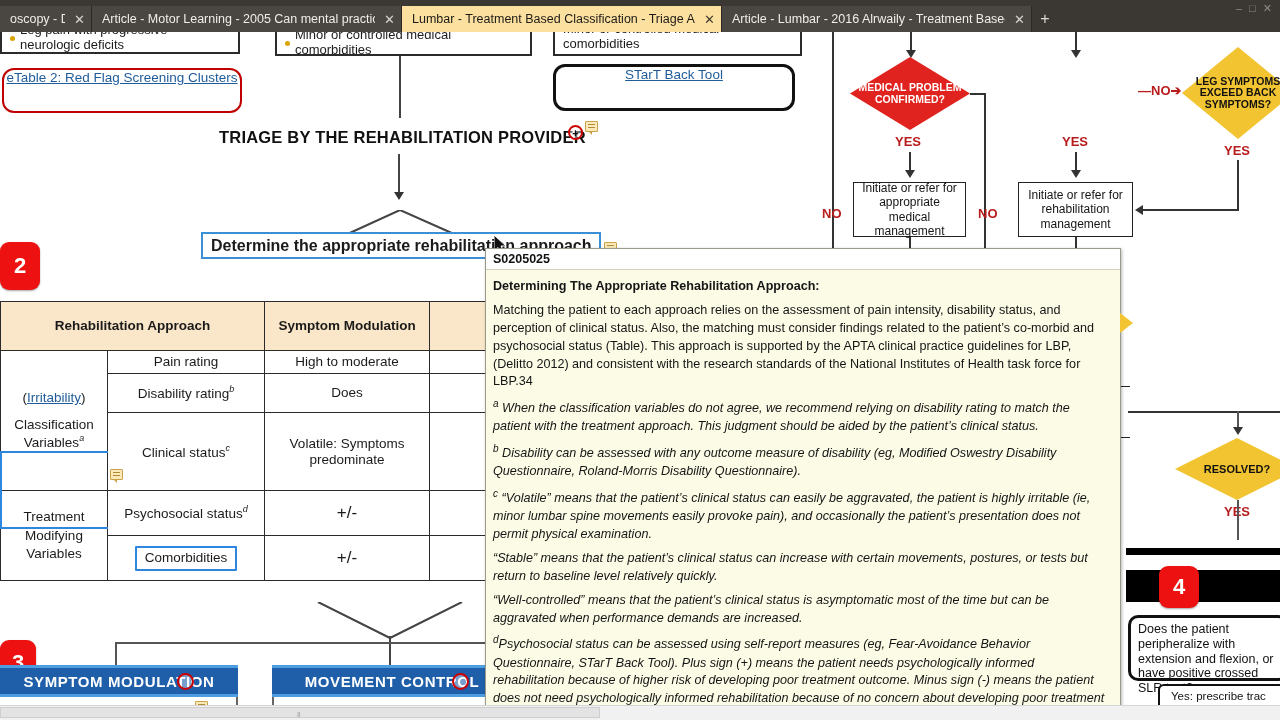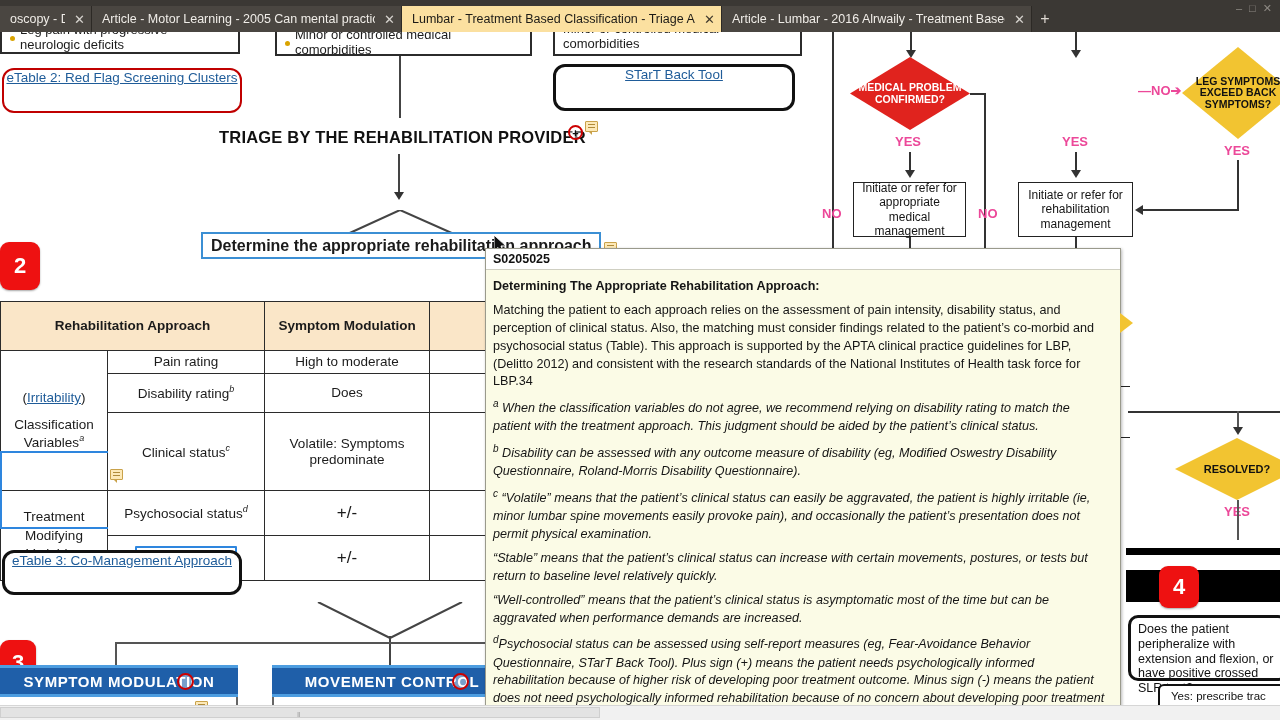--- a/index.html
+++ b/index.html
@@ -157,21 +157,21 @@
   .diamond .dlabel { position: relative; z-index: 2; }
   .diamond .dshape {
     position: absolute; inset: 0;
   }
   .plain-box {
     position: absolute; border: 1.6px solid #222; background: #fff;
     display:flex; align-items:center; justify-content:center;
     text-align:center; font-size: 12px; line-height: 1.18; color:#151515;
     box-sizing: border-box; padding: 2px 4px;
   }
-  .yn { position: absolute; font-weight: bold; font-size: 13px; color:#ec4899; }
+  .yn { position: absolute; font-weight: bold; font-size: 13px; color:#b91c1c; }
   .line { position: absolute; background: #333; }
   .vline { width: 2px; }
   .hline { height: 2px; }
   .arrowdown {
     position: absolute; width: 0; height: 0;
     border-left: 5px solid transparent; border-right: 5px solid transparent;
     border-top: 8px solid #333;
   }
   .arrowleft {
     position: absolute; width: 0; height: 0;
@@ -369,23 +369,20 @@
         <td></td>
       </tr>
     </tbody>
       </table>
 
     <div class="sel-bracket abs" style="left:0px; top:419px; width:108px; height:78px;"></div>
     <div class="comment-flag abs" style="left:110px; top:415px;">
         <i></i>
       </div>
 
-    <div class="rounded-link-box black abs" style="left:2px; top:518px; width:240px; height:45px;">
-      <span class="doclink">eTable 3: Co-Management Approach</span>
-    </div>
 
     <div class="step-badge abs" style="left:0px; top:608px; width:36px; height:46px;">3</div>
 
     <svg class="abs" style="left:300px; top:570px; width:180px; height:40px;">
       <line x1="18" y1="0" x2="90" y2="36" stroke="#444" stroke-width="2"></line>
       <line x1="162" y1="0" x2="90" y2="36" stroke="#444" stroke-width="2"></line>
     </svg>
     <div class="line vline abs" style="left:389px; top:604px; height:40px; background:#444;"></div>
     <div class="arrowdown abs" style="left:385px; top:640px;"></div>
 

